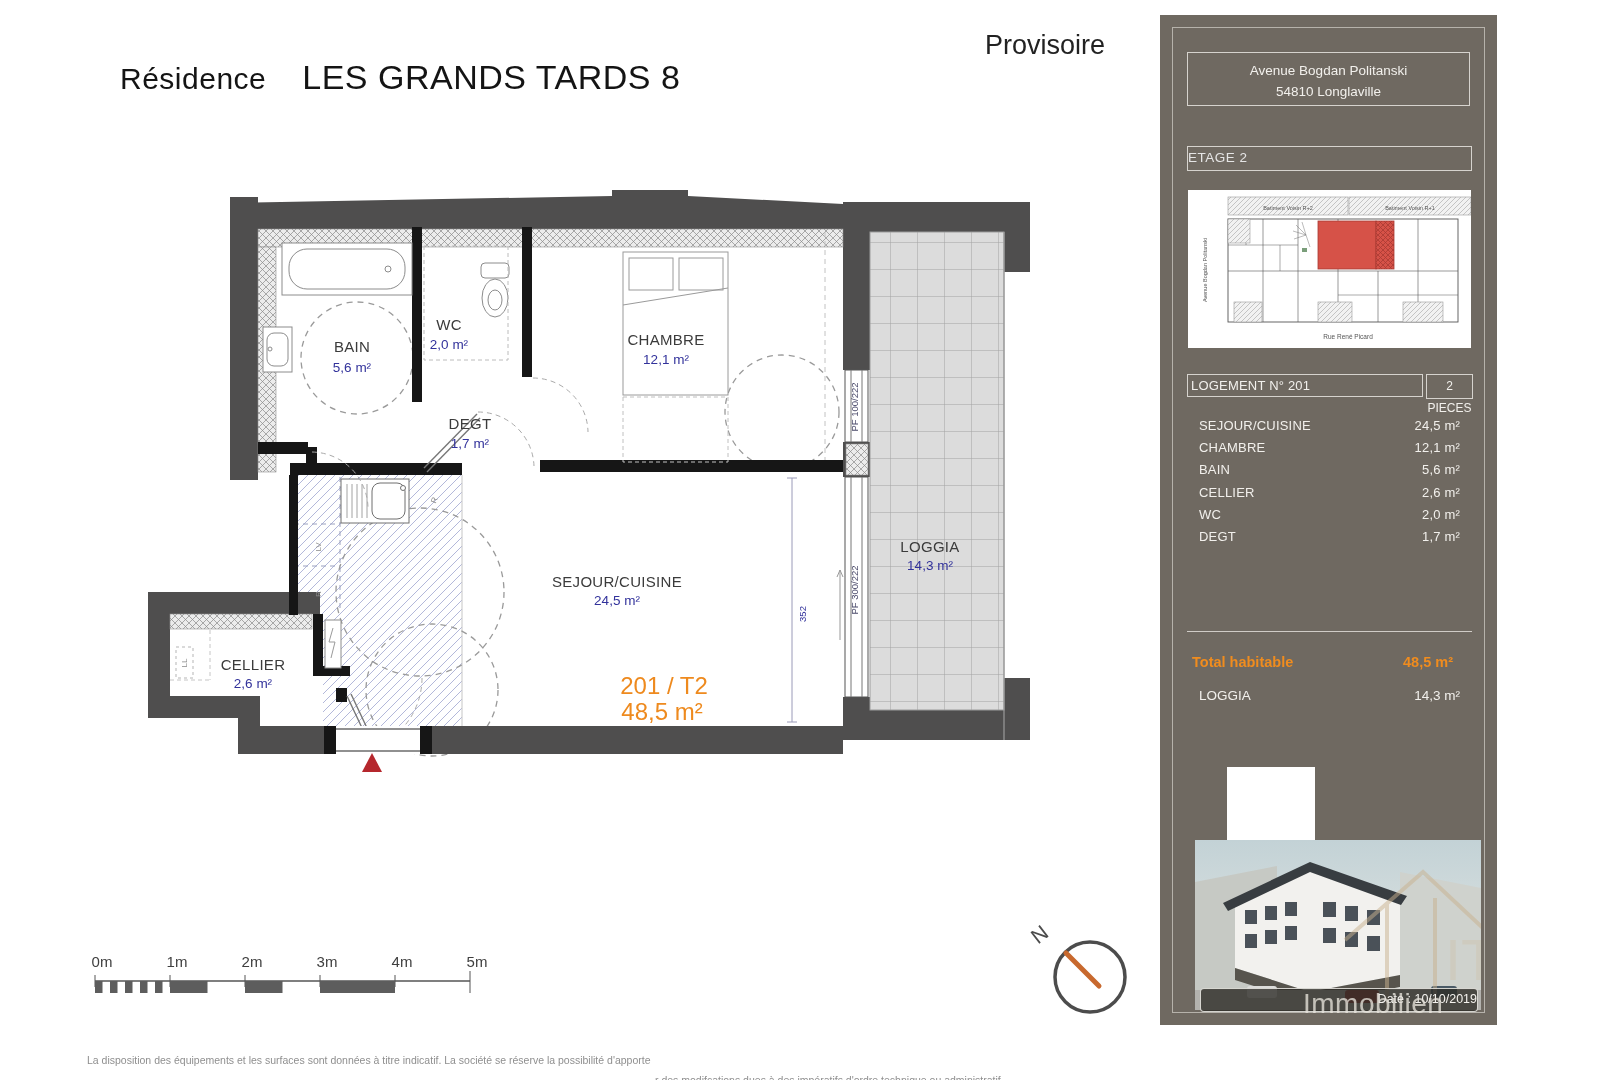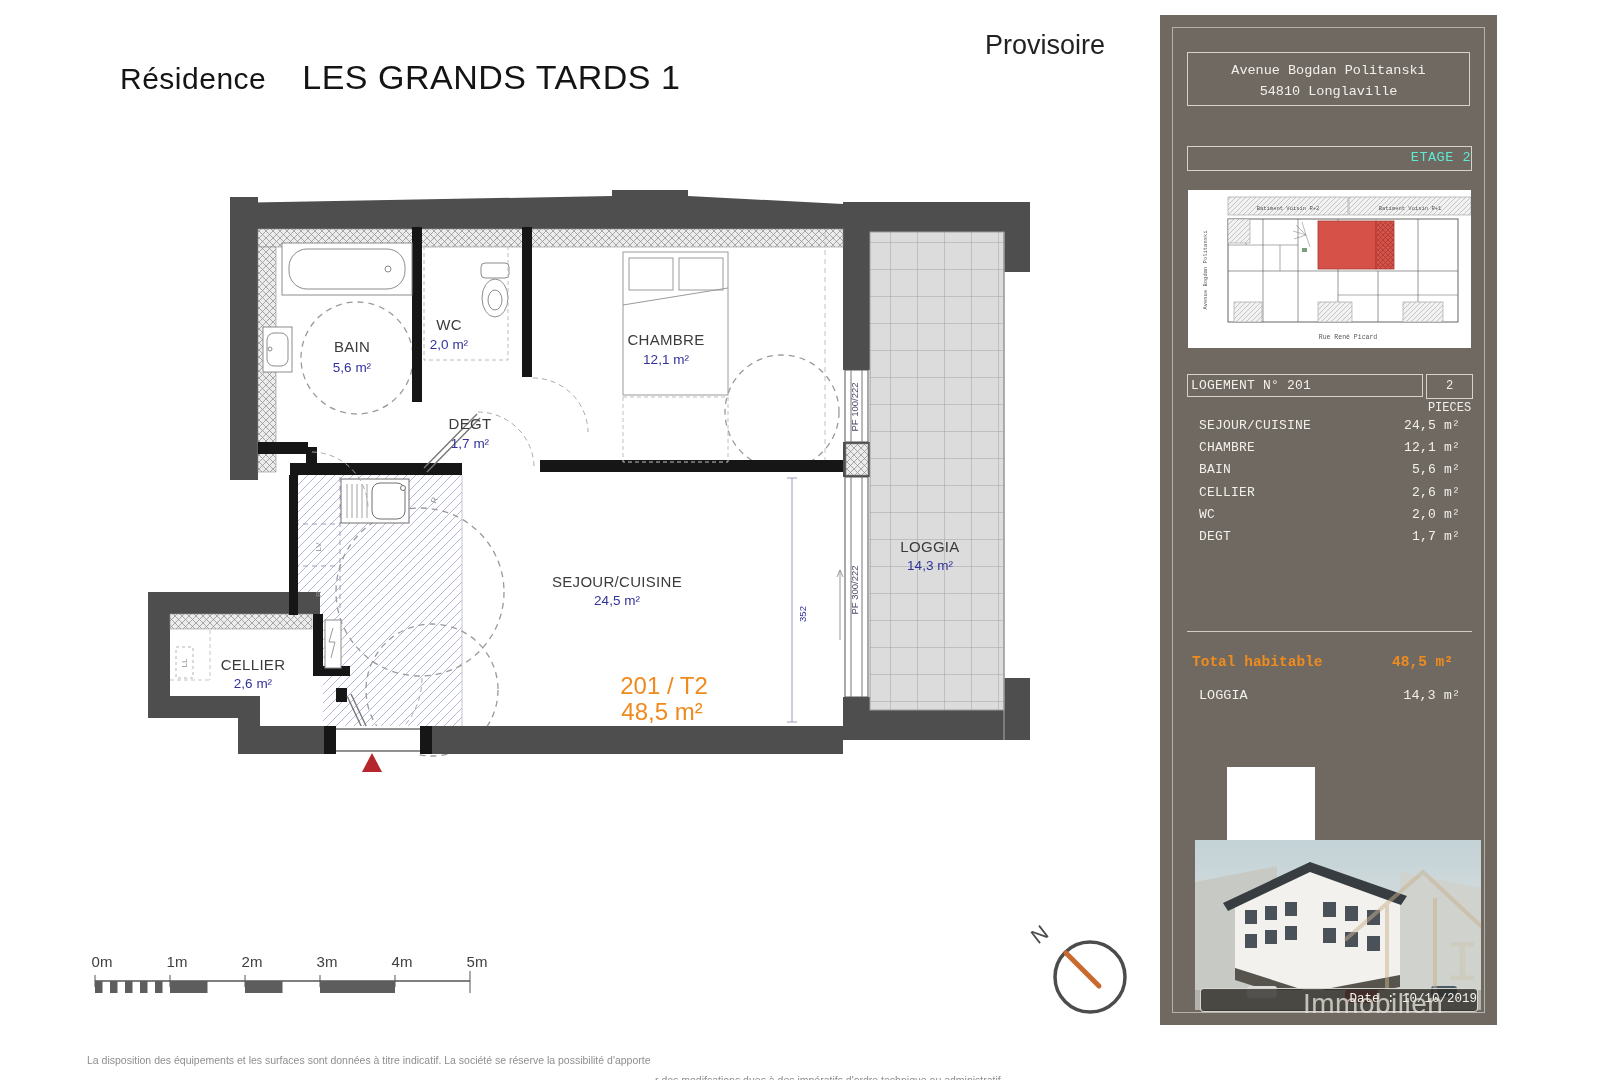--- a/index.html
+++ b/index.html
@@ -17,26 +17,26 @@
   #plan-svg text{font-family:"Liberation Sans", sans-serif;}
   .rn{font-size:15px;fill:#3b3b3b;text-anchor:middle;letter-spacing:.3px;}
   .ra{font-size:13.5px;fill:#32329b;text-anchor:middle;}
   .unitT{font-size:24px;fill:#ee8a1e;text-anchor:middle;}
   .dimT{font-size:9.5px;fill:#4a4a6a;text-anchor:middle;}
   .dimB{font-size:9.5px;fill:#32329b;text-anchor:middle;}
   .tinyT{font-size:8px;fill:#8a8a8a;text-anchor:middle;}
   .sbT{font-size:15px;fill:#3f3f3f;text-anchor:middle;}
   .northT{font-size:21px;fill:#4c4c4c;text-anchor:middle;}
   
-  .sidebar{position:absolute;left:1160px;top:15px;width:337px;height:1010px;background:#6f6961;font-family:Liberation Mono, monospace;}
+  .sidebar{position:absolute;left:1160px;top:15px;width:337px;height:1010px;background:#6f6961;}
   .sb-innerborder{position:absolute;left:12px;top:12px;width:311px;height:984px;border:1px solid rgba(240,238,234,.55);}
   .sb-addressbox{position:absolute;left:27px;top:37px;width:283px;height:54px;border:1px solid rgba(240,238,234,.8);
      color:#f2f0ec;font-size:13.5px;text-align:center;line-height:21px;padding-top:7px;box-sizing:border-box;}
   .sb-floorbox{position:absolute;left:27px;top:131px;width:283px;height:23px;border:1px solid rgba(240,238,234,.8);
-     color:#5eead4;font-size:13.5px;text-align:right;line-height:22px;letter-spacing:.5px;}
+     color:#e5e5e5;font-size:13.5px;text-align:left;line-height:22px;letter-spacing:.5px;}
   .sb-siteplan{position:absolute;left:28px;top:175px;width:283px;height:158px;background:#fff;}
   .sb-tablehead-l{position:absolute;left:27px;top:359px;width:236px;height:23px;border:1px solid rgba(240,238,234,.8);
      color:#f2f0ec;font-size:13px;line-height:22px;padding-left:3px;box-sizing:border-box;letter-spacing:.2px;}
   .sb-tablehead-r{position:absolute;left:266px;top:359px;width:45px;height:23px;border:1px solid rgba(240,238,234,.8);
      color:#f2f0ec;font-size:12px;line-height:22px;text-align:center;}
   .sb-row{position:absolute;left:39px;width:273px;height:20px;color:#f2f0ec;font-size:13px;letter-spacing:.2px;}
   .sb-row .val{position:absolute;right:12px;top:0;}
   .sb-divider{position:absolute;left:27px;top:616px;width:285px;height:1px;background:rgba(240,238,234,.75);}
   .sb-total{position:absolute;left:32px;top:639px;width:280px;height:20px;color:#f08c1e;font-size:14.5px;font-weight:700;}
   .sb-total .val{position:absolute;right:19px;top:0;}
@@ -49,21 +49,21 @@
   .brand-watermark{position:absolute;left:1303px;top:988px;font-size:28px;color:rgba(231,227,219,.78);letter-spacing:.5px;z-index:6;}
   
   .footer-note{position:absolute;top:1054px;font-size:10.5px;color:#8f8f8f;}
   .footer-left{left:87px;}
   .footer-right{left:655px;margin-top:20px;}
 </style>
 </head>
 <body>
 
 <div class="title-row">
-  <span class="title-residence">Résidence</span><span class="title-main">LES GRANDS TARDS 1</span>
+  <span class="title-residence">Résidence</span><span class="title-main">LES GRANDS TARDS 8</span>
 </div>
 <div class="status-label">Provisoire</div>
 
 <svg id="plan-svg" width="1160" height="1080" viewBox="0 0 1160 1080">
   <defs>
     <pattern id="insHatch" width="7" height="7" patternUnits="userSpaceOnUse">
       <rect width="7" height="7" fill="#ececec"></rect>
       <path d="M0,7 L7,0 M0,0 L7,7" stroke="#8a8a8a" stroke-width="0.7"></path>
     </pattern>
     <pattern id="kitchHatch" width="9" height="9" patternUnits="userSpaceOnUse">

